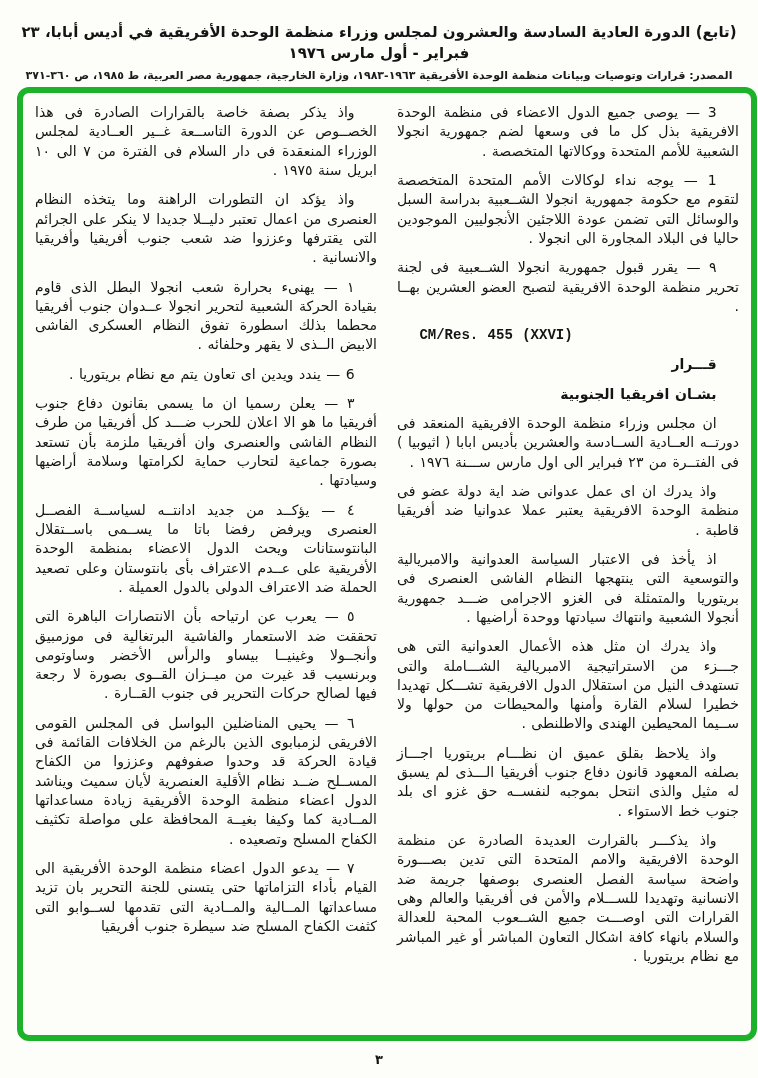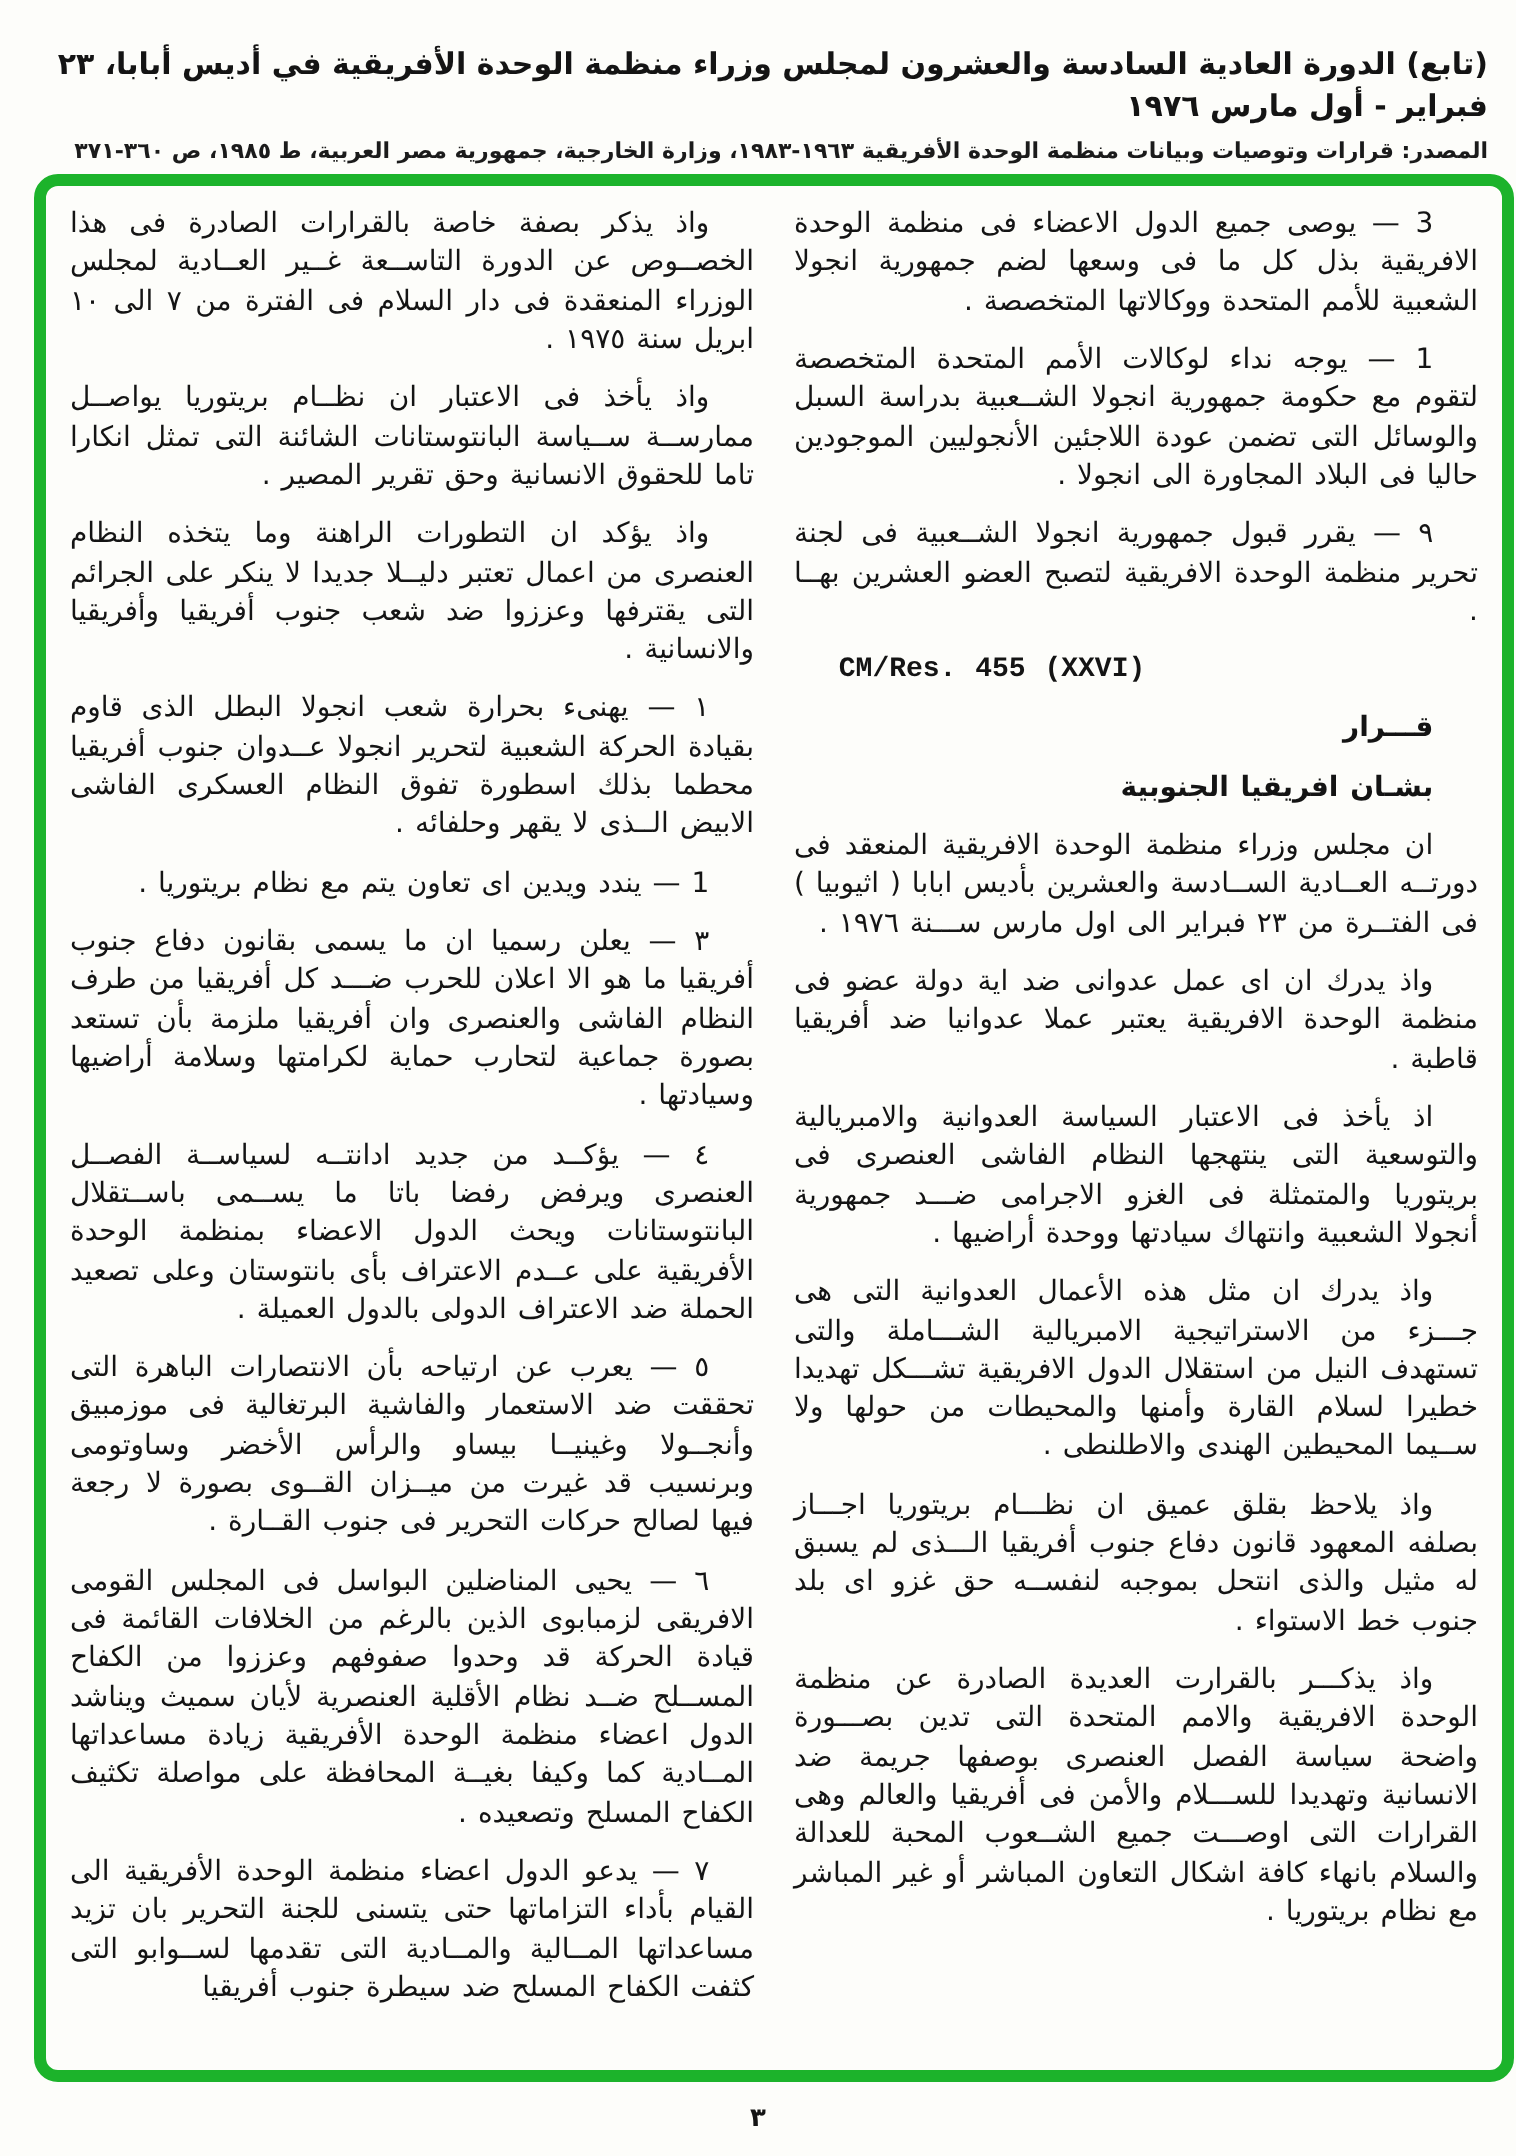--- a/index.html
+++ b/index.html
@@ -7,21 +7,21 @@
     width:758px;height:1078px;
     background:#fdfdfa;
     font-family:"DejaVu Sans",sans-serif;
     color:#141414;
     position:relative;
     overflow:hidden;
   }
   
   .page-header{
     position:absolute;top:22px;left:0;width:758px;
-    text-align:right;direction:rtl;
+    text-align:center;direction:rtl;
   }
   .header-main{
     font-size:15px;font-weight:bold;letter-spacing:0;
     line-height:1.4;padding:0 14px;
   }
   .header-source{
     font-size:11px;font-weight:bold;margin-top:5px;
     line-height:1.3;padding:0 14px;color:#1b1b1b;
   }
   
@@ -109,24 +109,23 @@
       <p>ان مجلس وزراء منظمة الوحدة الافريقية المنعقد فى دورتــه العــادية الســادسة والعشرين بأديس ابابا ( اثيوبيا ) فى الفتــرة من ٢٣ فبراير الى اول مارس ســـنة ١٩٧٦ .</p>
       <p>واذ يدرك ان اى عمل عدوانى ضد اية دولة عضو فى منظمة الوحدة الافريقية يعتبر عملا عدوانيا ضد أفريقيا قاطبة .</p>
       <p>اذ يأخذ فى الاعتبار السياسة العدوانية والامبريالية والتوسعية التى ينتهجها النظام الفاشى العنصرى فى بريتوريا والمتمثلة فى الغزو الاجرامى ضـــد جمهورية أنجولا الشعبية وانتهاك سيادتها ووحدة أراضيها .</p>
       <p>واذ يدرك ان مثل هذه الأعمال العدوانية التى هى جـــزء من الاستراتيجية الامبريالية الشـــاملة والتى تستهدف النيل من استقلال الدول الافريقية تشـــكل تهديدا خطيرا لسلام القارة وأمنها والمحيطات من حولها ولا ســيما المحيطين الهندى والاطلنطى .</p>
       <p>واذ يلاحظ بقلق عميق ان نظـــام بريتوريا اجـــاز بصلفه المعهود قانون دفاع جنوب أفريقيا الـــذى لم يسبق له مثيل والذى انتحل بموجبه لنفســه حق غزو اى بلد جنوب خط الاستواء .</p>
       <p>واذ يذكـــر بالقرارت العديدة الصادرة عن منظمة الوحدة الافريقية والامم المتحدة التى تدين بصـــورة واضحة سياسة الفصل العنصرى بوصفها جريمة ضد الانسانية وتهديدا للســـلام والأمن فى أفريقيا والعالم وهى القرارات التى اوصـــت جميع الشــعوب المحبة للعدالة والسلام بانهاء كافة اشكال التعاون المباشر أو غير المباشر مع نظام بريتوريا .</p>
     </div>
 
     <div class="col">
       <p>واذ يذكر بصفة خاصة بالقرارات الصادرة فى هذا الخصــوص عن الدورة التاســعة غــير العــادية لمجلس الوزراء المنعقدة فى دار السلام فى الفترة من ٧ الى ١٠ ابريل سنة ١٩٧٥ .</p>
-      <p>واذ يأخذ فى الاعتبار ان نظــام بريتوريا يواصــل ممارســة ســياسة البانتوستانات الشائنة التى تمثل انكارا تاما للحقوق الانسانية وحق تقرير المصير .</p>
       <p>واذ يؤكد ان التطورات الراهنة وما يتخذه النظام العنصرى من اعمال تعتبر دليــلا جديدا لا ينكر على الجرائم التى يقترفها وعززوا ضد شعب جنوب أفريقيا وأفريقيا والانسانية .</p>
       <p>١ — يهنىء بحرارة شعب انجولا البطل الذى قاوم بقيادة الحركة الشعبية لتحرير انجولا عــدوان جنوب أفريقيا محطما بذلك اسطورة تفوق النظام العسكرى الفاشى الابيض الــذى لا يقهر وحلفائه .</p>
-      <p>1 — يندد ويدين اى تعاون يتم مع نظام بريتوريا .</p>
+      <p>6 — يندد ويدين اى تعاون يتم مع نظام بريتوريا .</p>
       <p>٣ — يعلن رسميا ان ما يسمى بقانون دفاع جنوب أفريقيا ما هو الا اعلان للحرب ضـــد كل أفريقيا من طرف النظام الفاشى والعنصرى وان أفريقيا ملزمة بأن تستعد بصورة جماعية لتحارب حماية لكرامتها وسلامة أراضيها وسيادتها .</p>
       <p>٤ — يؤكــد من جديد ادانتــه لسياســة الفصــل العنصرى ويرفض رفضا باتا ما يســمى باســتقلال البانتوستانات ويحث الدول الاعضاء بمنظمة الوحدة الأفريقية على عــدم الاعتراف بأى بانتوستان وعلى تصعيد الحملة ضد الاعتراف الدولى بالدول العميلة .</p>
       <p>٥ — يعرب عن ارتياحه بأن الانتصارات الباهرة التى تحققت ضد الاستعمار والفاشية البرتغالية فى موزمبيق وأنجــولا وغينيــا بيساو والرأس الأخضر وساوتومى وبرنسيب قد غيرت من ميــزان القــوى بصورة لا رجعة فيها لصالح حركات التحرير فى جنوب القــارة .</p>
       <p>٦ — يحيى المناضلين البواسل فى المجلس القومى الافريقى لزمبابوى الذين بالرغم من الخلافات القائمة فى قيادة الحركة قد وحدوا صفوفهم وعززوا من الكفاح المســلح ضــد نظام الأقلية العنصرية لأيان سميث ويناشد الدول اعضاء منظمة الوحدة الأفريقية زيادة مساعداتها المــادية كما وكيفا بغيــة المحافظة على مواصلة تكثيف الكفاح المسلح وتصعيده .</p>
       <p>٧ — يدعو الدول اعضاء منظمة الوحدة الأفريقية الى القيام بأداء التزاماتها حتى يتسنى للجنة التحرير بان تزيد مساعداتها المــالية والمــادية التى تقدمها لســوابو التى كثفت الكفاح المسلح ضد سيطرة جنوب أفريقيا</p>
     </div>
 
   </div>
 </div>
 

